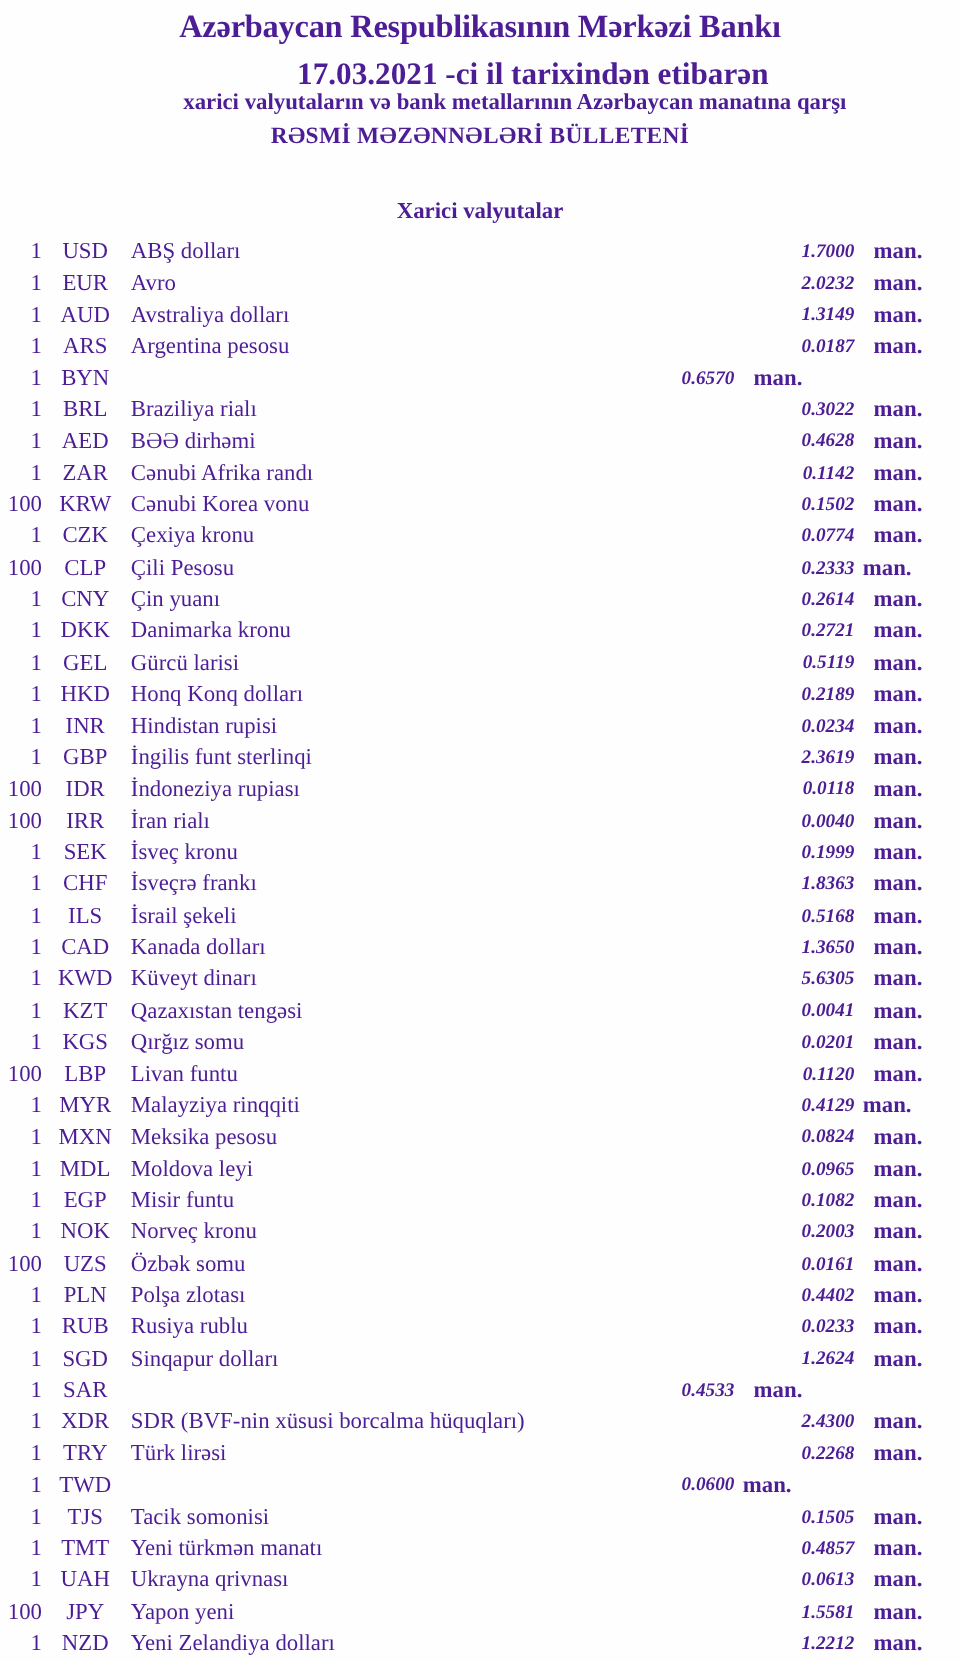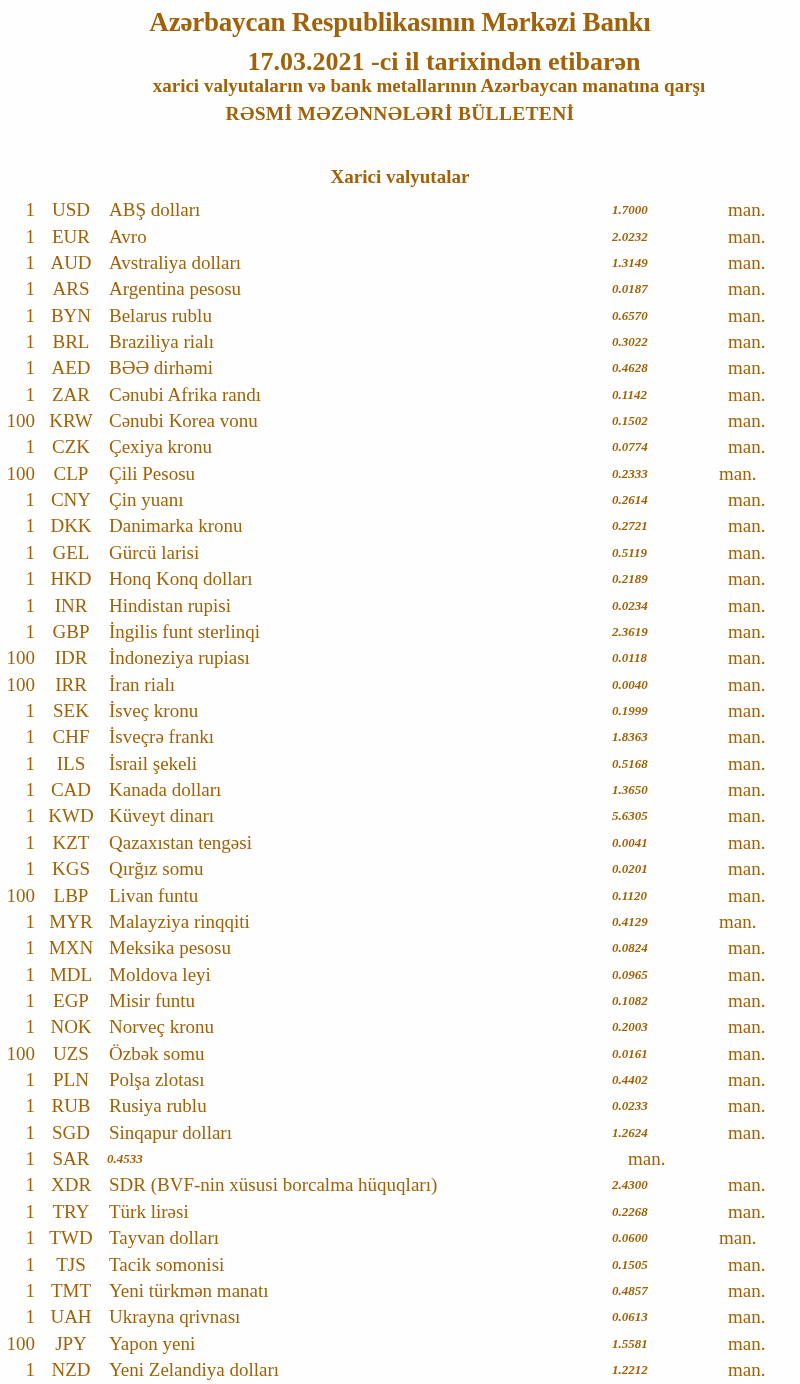--- a/index.html
+++ b/index.html
@@ -5,21 +5,21 @@
   html, body {
     margin: 0;
     padding: 0;
     background: #ffffff;
   }
   #page {
     position: relative;
     width: 800px;
     height: 1384px;
     background: #fefefe;
-    color: #a16207;
+    color: #4c1d95;
     font-family: "Liberation Serif", serif;
     overflow: hidden;
   }
   .center-line {
     position: absolute;
     left: 0;
     width: 800px;
     text-align: center;
     white-space: nowrap;
   }
@@ -72,27 +72,29 @@
     text-align: center;
     font-size: 19px;
   }
   .name {
     padding-left: 2px;
     font-size: 19px;
     white-space: nowrap;
     overflow: hidden;
   }
   .rate {
-    font-size: 13px;
+    text-align: right;
+    font-size: 16px;
     font-weight: 700;
     font-style: italic;
   }
   .unit {
     padding-left: 16px;
     font-size: 19px;
+    font-weight: bold;
   }
   .row.tight .unit {
     padding-left: 7px;
   }
 </style>
 </head>
 <body>
 
 <div id="page">
   <div class="center-line bank-title">Azərbaycan Respublikasının Mərkəzi Bankı</div>
@@ -125,21 +127,20 @@
       <div class="row">
         <span class="nominal">1</span>
         <span class="code">ARS</span>
         <span class="name">Argentina pesosu</span>
         <span class="rate">0.0187</span>
         <span class="unit">man.</span>
       </div>
       <div class="row">
         <span class="nominal">1</span>
         <span class="code">BYN</span>
-        <span class="name">Belarus rublu</span>
         <span class="rate">0.6570</span>
         <span class="unit">man.</span>
       </div>
       <div class="row">
         <span class="nominal">1</span>
         <span class="code">BRL</span>
         <span class="name">Braziliya rialı</span>
         <span class="rate">0.3022</span>
         <span class="unit">man.</span>
       </div>
@@ -369,21 +370,20 @@
       <div class="row">
         <span class="nominal">1</span>
         <span class="code">TRY</span>
         <span class="name">Türk lirəsi</span>
         <span class="rate">0.2268</span>
         <span class="unit">man.</span>
       </div>
       <div class="row tight">
         <span class="nominal">1</span>
         <span class="code">TWD</span>
-        <span class="name">Tayvan dolları</span>
         <span class="rate">0.0600</span>
         <span class="unit">man.</span>
       </div>
       <div class="row">
         <span class="nominal">1</span>
         <span class="code">TJS</span>
         <span class="name">Tacik somonisi</span>
         <span class="rate">0.1505</span>
         <span class="unit">man.</span>
       </div>

